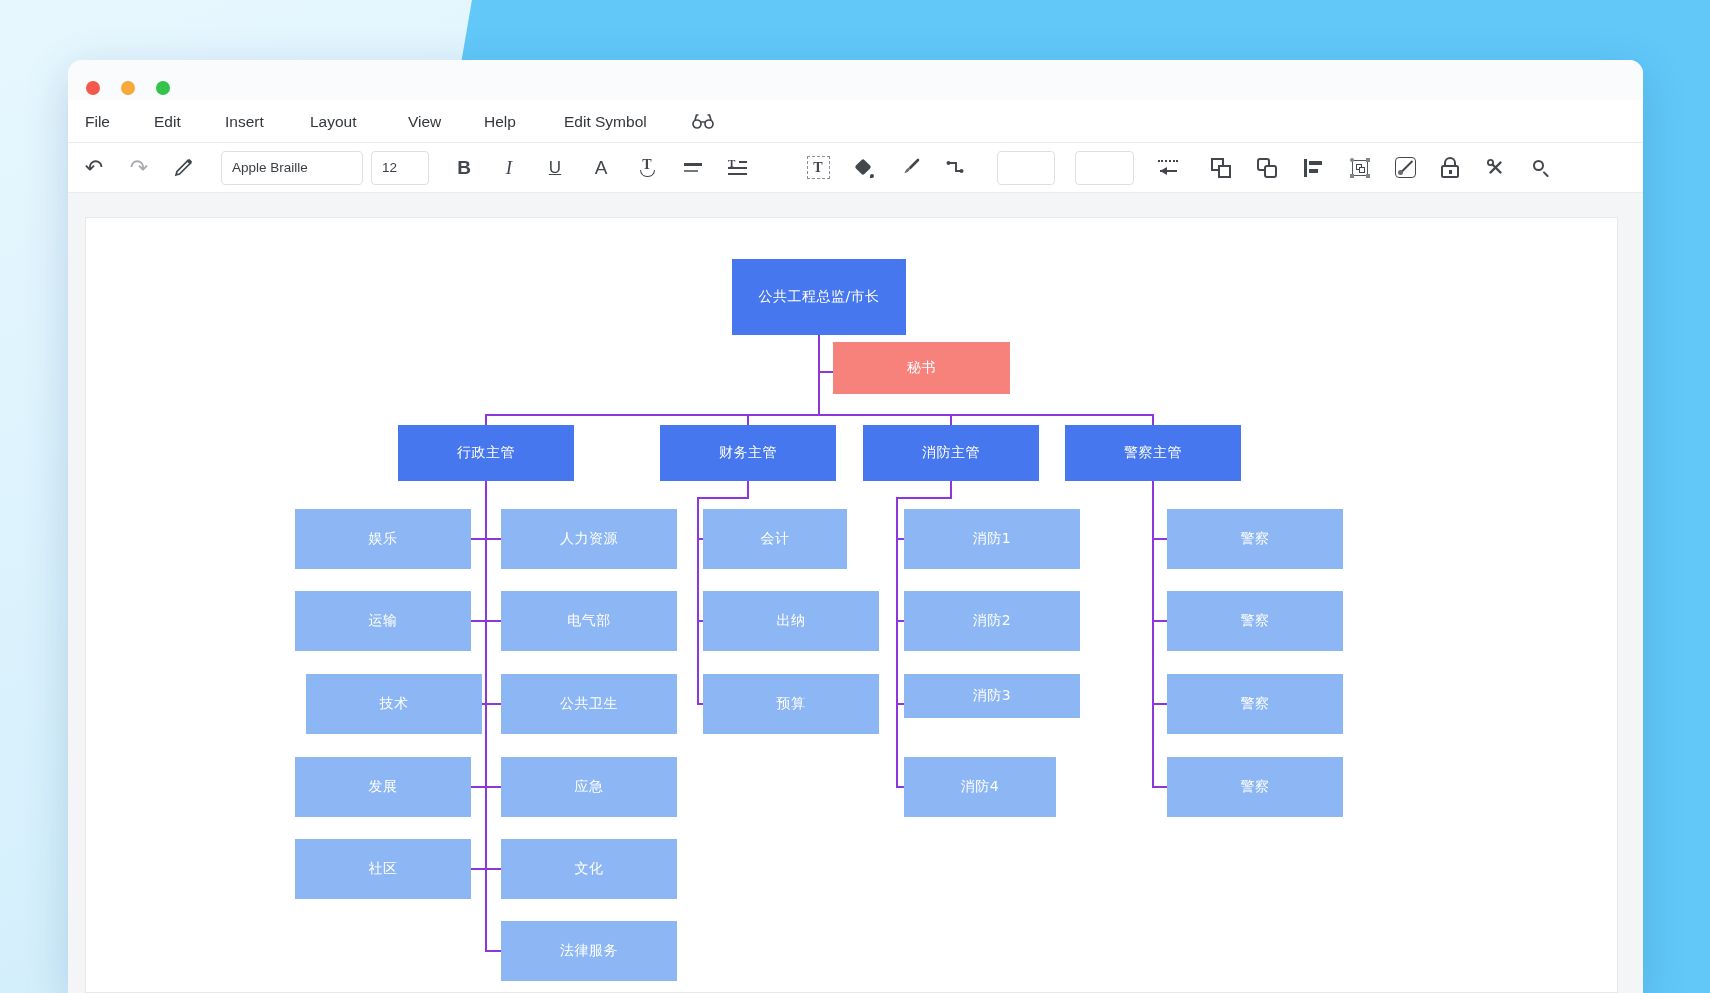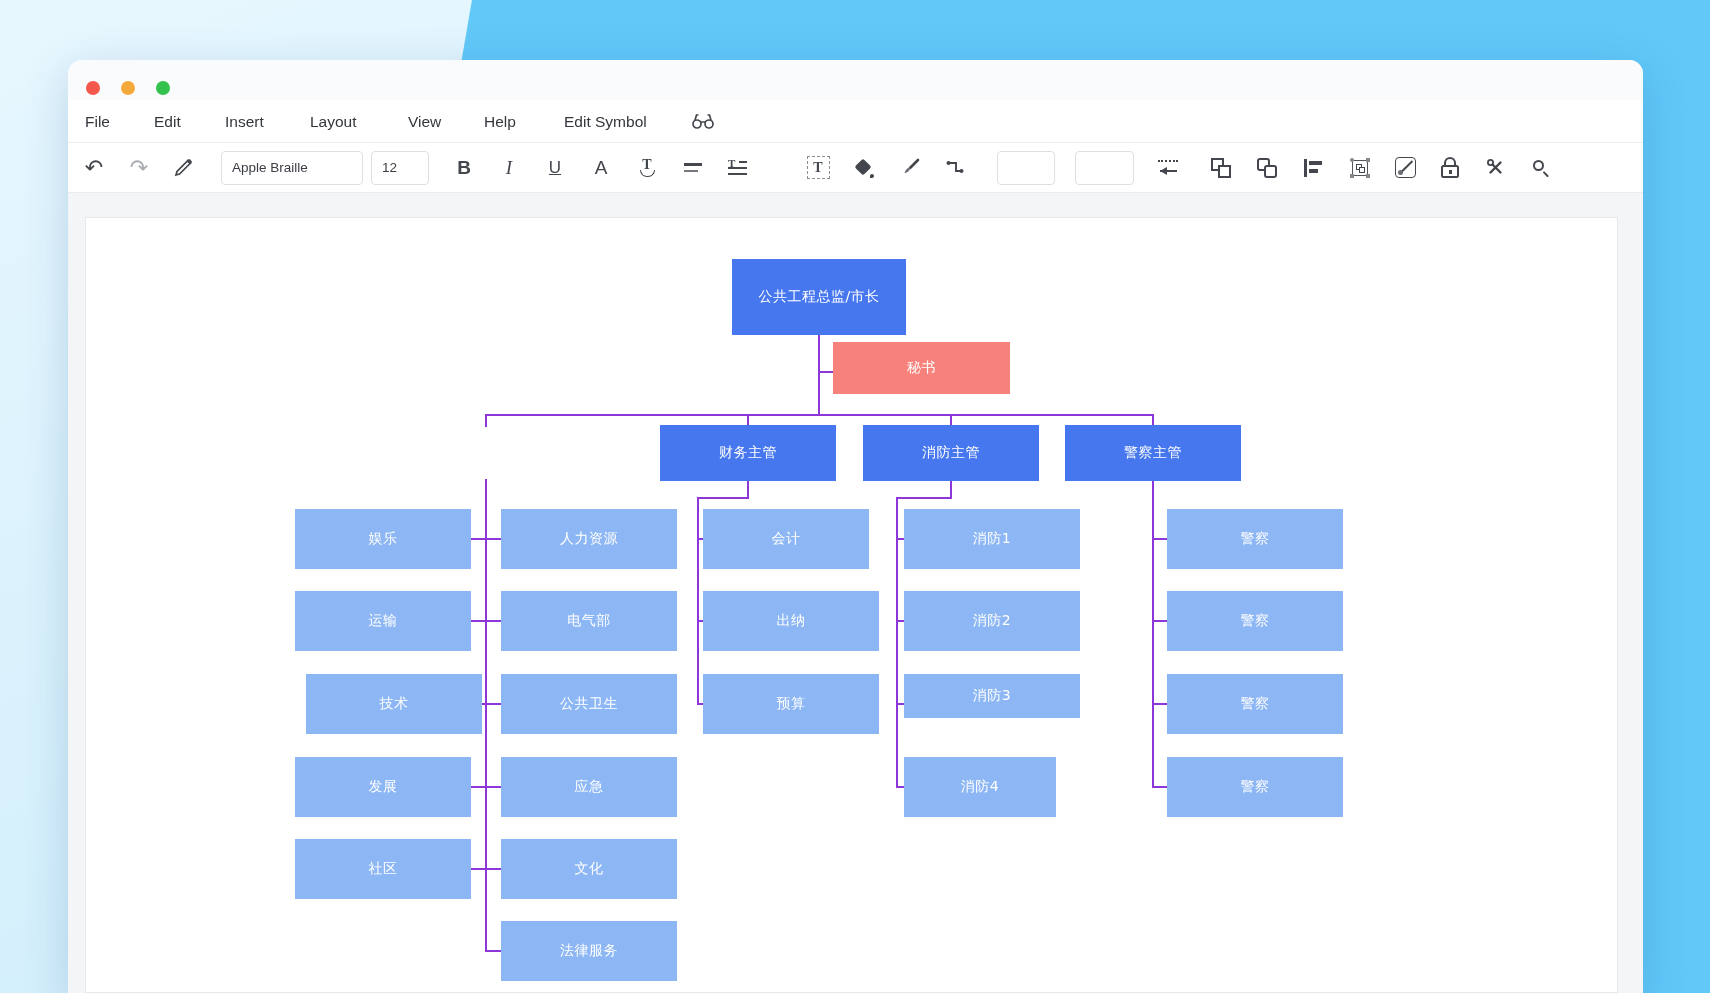--- a/index.html
+++ b/index.html
@@ -314,38 +314,39 @@
           <div class="cl" style="left: 1066px; top: 261px; width: 2px; height: 309px; background: rgb(141, 54, 218);"></div>
           <div class="cl" style="left: 1068px; top: 320px; width: 15px; height: 2px; background: rgb(141, 54, 218);"></div>
           <div class="cl" style="left: 1068px; top: 402px; width: 15px; height: 2px; background: rgb(141, 54, 218);"></div>
           <div class="cl" style="left: 1068px; top: 485px; width: 15px; height: 2px; background: rgb(141, 54, 218);"></div>
           <div class="cl" style="left: 1068px; top: 568px; width: 15px; height: 2px; background: rgb(141, 54, 218);"></div>
         </div>
 
       <div class="node dark" style="left:646px;top:41px;width:174px;height:76px">公共工程总监/市长</div>
       <div class="node red" style="left:747px;top:124px;width:177px;height:52px">秘书</div>
 
+      <div class="node dark" style="left:312px;top:207px;width:176px;height:56px">行政主管</div>
       <div class="node dark" style="left:574px;top:207px;width:176px;height:56px">财务主管</div>
       <div class="node dark" style="left:777px;top:207px;width:176px;height:56px">消防主管</div>
       <div class="node dark" style="left:979px;top:207px;width:176px;height:56px">警察主管</div>
 
       <div class="node light" style="left:209px;top:291px;width:176px;height:60px">娱乐</div>
       <div class="node light" style="left:209px;top:373px;width:176px;height:60px">运输</div>
       <div class="node light" style="left:220px;top:456px;width:176px;height:60px">技术</div>
       <div class="node light" style="left:209px;top:539px;width:176px;height:60px">发展</div>
       <div class="node light" style="left:209px;top:621px;width:176px;height:60px">社区</div>
 
       <div class="node light" style="left:415px;top:291px;width:176px;height:60px">人力资源</div>
       <div class="node light" style="left:415px;top:373px;width:176px;height:60px">电气部</div>
       <div class="node light" style="left:415px;top:456px;width:176px;height:60px">公共卫生</div>
       <div class="node light" style="left:415px;top:539px;width:176px;height:60px">应急</div>
       <div class="node light" style="left:415px;top:621px;width:176px;height:60px">文化</div>
       <div class="node light" style="left:415px;top:703px;width:176px;height:60px">法律服务</div>
 
-      <div class="node light" style="left:617px;top:291px;width:166px;height:60px">会计</div>
+      <div class="node light" style="left:617px;top:291px;width:144px;height:60px">会计</div>
       <div class="node light" style="left:617px;top:373px;width:176px;height:60px">出纳</div>
       <div class="node light" style="left:617px;top:456px;width:176px;height:60px">预算</div>
 
       <div class="node light" style="left:818px;top:291px;width:176px;height:60px">消防1</div>
       <div class="node light" style="left:818px;top:373px;width:176px;height:60px">消防2</div>
       <div class="node light" style="left:818px;top:456px;width:176px;height:44px">消防3</div>
       <div class="node light" style="left:818px;top:539px;width:152px;height:60px">消防4</div>
 
       <div class="node light" style="left:1081px;top:291px;width:176px;height:60px">警察</div>
       <div class="node light" style="left:1081px;top:373px;width:176px;height:60px">警察</div>

